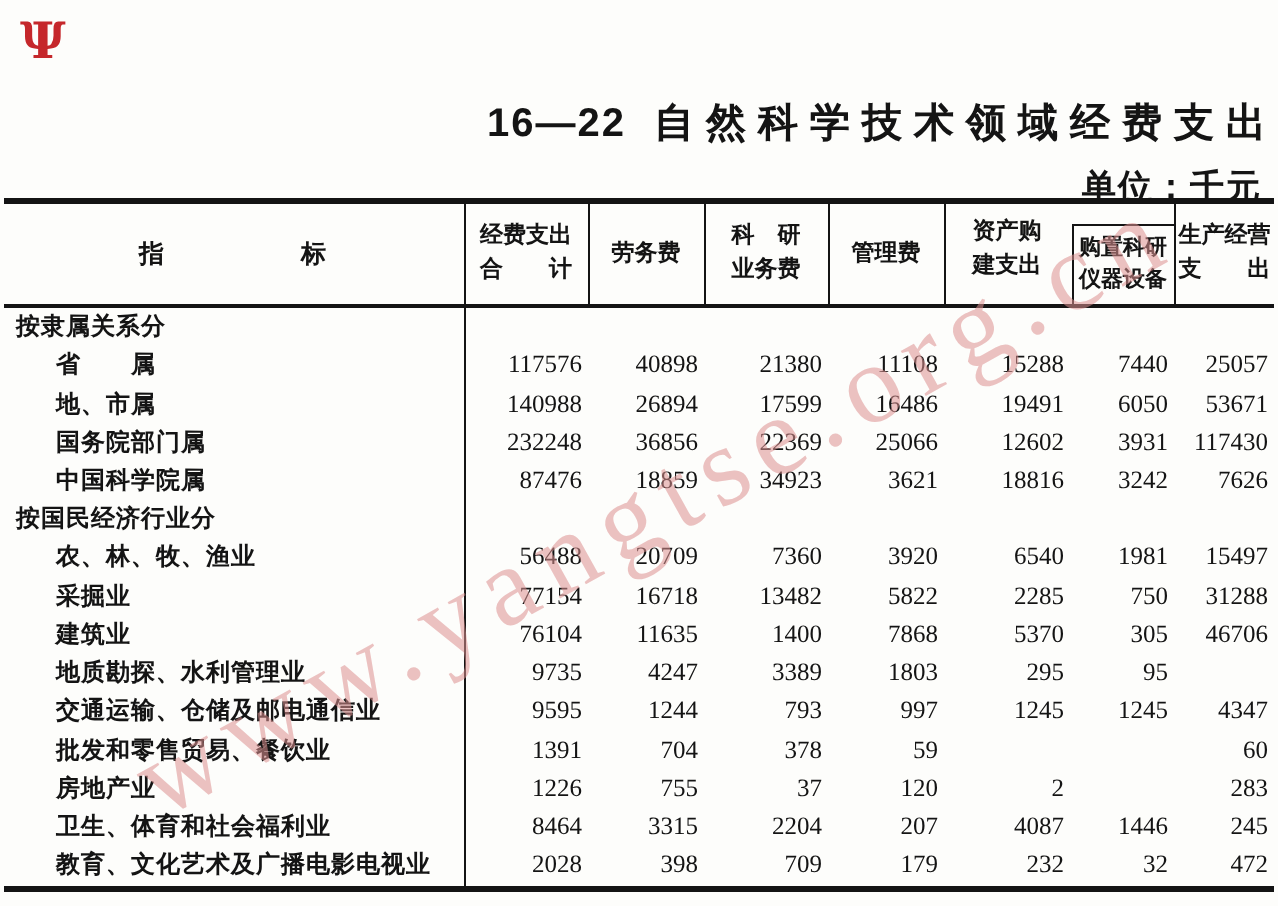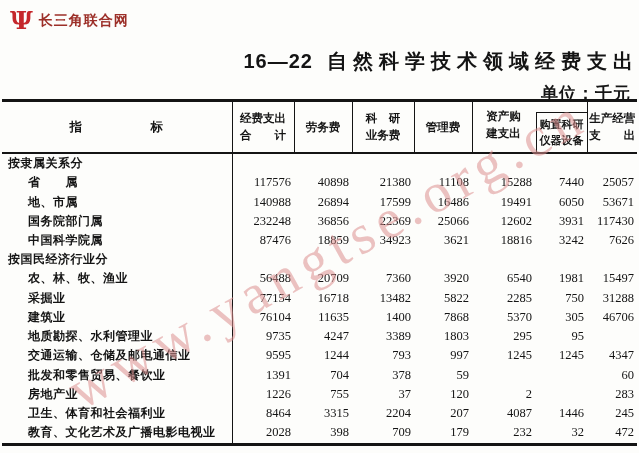--- a/index.html
+++ b/index.html
@@ -73,21 +73,20 @@
     white-space:nowrap;pointer-events:none;z-index:5;
   }
 </style>
 </head>
 <body>
 
 <div class="page">
 
   <div class="logo">
     <span class="logo-icon">Ψ</span>
-    <span class="logo-text">长三角联合网</span>
   </div>
 
   <div class="title">
     <span class="num">16—22</span><span class="cn">自然科学技术领域经费支出</span>
   </div>
   <div class="unit">单位：千元</div>
 
   <table class="main">
     <colgroup>
       <col style="width:230px">

